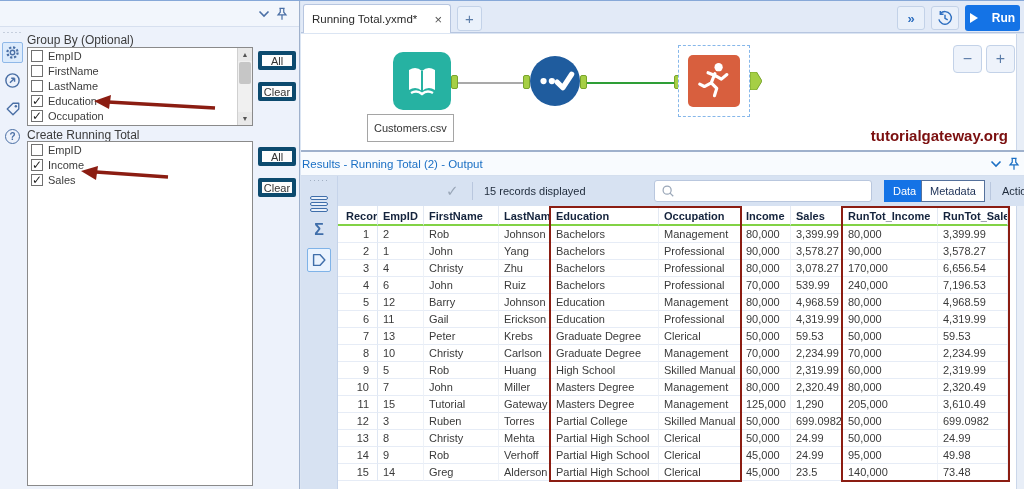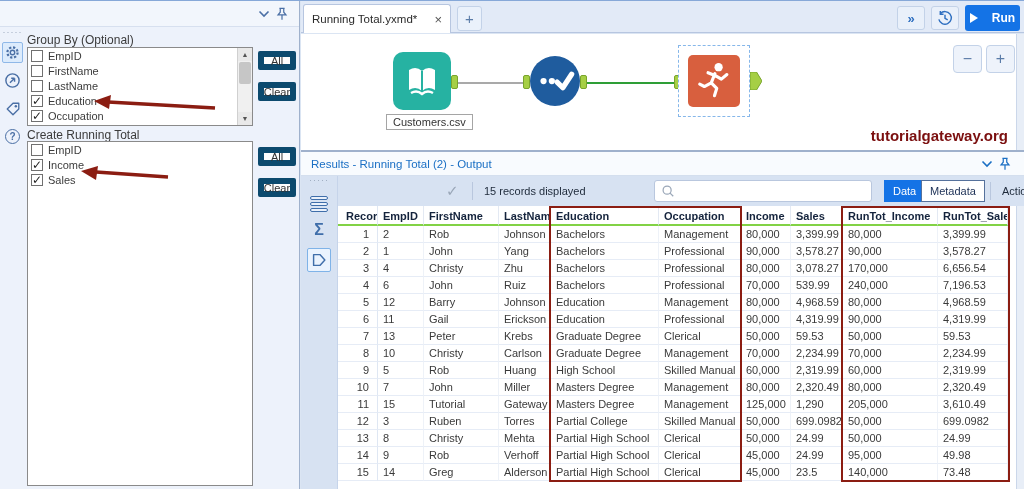--- a/index.html
+++ b/index.html
@@ -17,21 +17,21 @@
   .strip-btn.sel{border-color:#8fb8e8;background:#dcebfc;}
   .qmark{width:15px;height:15px;border:1.5px solid #4a6fa5;border-radius:50%;font-size:10px;font-weight:bold;display:flex;align-items:center;justify-content:center;}
   .cfg-label{position:absolute;left:27px;color:#3c3c3c;font-size:12px;}
   .listbox{position:absolute;left:27px;width:226px;background:#fff;border:1px solid #8a8a8a;overflow:hidden;}
   .lb-row{display:flex;align-items:center;gap:5px;height:15px;padding-left:3px;}
   .cb{width:12px;height:12px;border:1px solid #707070;background:#fff;flex:none;font-size:12px;line-height:10px;font-weight:bold;color:#1d1d1d;text-align:center;}
   .lb-label{font-size:11px;color:#3c3c3c;white-space:nowrap;}
   .vscroll{position:absolute;right:0;top:0;bottom:0;width:15px;background:#f0f0f0;border-left:1px solid #d0d0d0;}
   .vscroll .arr{position:absolute;left:0;width:14px;height:13px;background:#e9e9e9;color:#555;font-size:7px;text-align:center;line-height:13px;}
   .vscroll .thumb{position:absolute;left:1px;top:14px;width:12px;height:22px;background:#c6c6c6;border-radius:2px;}
-  .win-btn{position:absolute;left:258px;width:38px;height:19px;background:#fdfdfd;border:6px solid #0c4a6e;border-radius:2px;font-size:11px;color:#333;display:flex;align-items:center;justify-content:center;cursor:pointer;}
+  .win-btn{position:absolute;left:258px;width:38px;height:19px;background:#fdfdfd;border:4px solid #0c4a6e;border-radius:2px;font-size:11px;color:#333;display:flex;align-items:center;justify-content:center;cursor:pointer;}
   #anno-arrows{position:absolute;left:0;top:0;width:300px;height:489px;pointer-events:none;}
 
   
   #right{position:absolute;left:301px;top:0;width:723px;height:489px;}
   
   #tabbar{position:absolute;left:0;top:0;right:0;height:32px;background:#e2eaf7;border-bottom:1px solid #b7c6e0;}
   .tab{position:absolute;left:2px;top:3px;width:148px;height:29px;background:#fff;border:1px solid #b7c6e0;border-bottom:none;border-radius:3px 3px 0 0;display:flex;align-items:center;padding:0 8px;font-size:11.5px;color:#2b2b2b;}
   .tab .close{margin-left:auto;color:#555;font-size:13px;cursor:pointer;}
   .newtab{position:absolute;left:156px;top:5px;width:25px;height:25px;background:#eaf1fb;border:1px solid #c3d2e8;border-radius:3px;color:#5b7ca8;font-size:15px;display:flex;align-items:center;justify-content:center;cursor:pointer;}
   .bar-btn{position:absolute;top:5px;width:28px;height:24px;background:#e9f0fa;border:1px solid #c3d2e8;border-radius:3px;color:#2e6fc0;display:flex;align-items:center;justify-content:center;font-weight:bold;font-size:13px;cursor:pointer;}
@@ -39,28 +39,28 @@
   .play{width:0;height:0;border-left:8px solid #fff;border-top:5px solid transparent;border-bottom:5px solid transparent;}
 
   
   #canvas{position:absolute;left:0;top:33px;right:0;height:118px;background:#fff;border-bottom:2px solid #9fb1cc;}
   .tool-input{position:absolute;left:92px;top:18px;width:58px;height:58px;background:#26b2a2;border-radius:10px;display:flex;align-items:center;justify-content:center;cursor:pointer;}
   .anchor{position:absolute;width:7px;height:14px;background:#a6cf45;border:1px solid #79a52c;border-radius:2px;}
   .wire{position:absolute;height:0;}
   .tool-mid{position:absolute;left:229px;top:22px;width:50px;height:50px;background:#1f5c9e;border-radius:50%;display:flex;align-items:center;justify-content:center;cursor:pointer;}
   .sel-box{position:absolute;left:377px;top:11px;width:72px;height:72px;border:1.5px dashed #86b7ea;background:#fff;display:flex;align-items:center;justify-content:center;cursor:pointer;}
   .tool-run{width:52px;height:52px;background:#d85f3e;border-radius:5px;display:flex;align-items:center;justify-content:center;}
-  .tool-label{position:absolute;left:85px;top:80px;background:#fff;border:1px solid #a5a5a5;padding:1px 6px;font-size:11px;color:#333;}
+  .tool-label{position:absolute;left:66px;top:80px;background:#fff;border:1px solid #a5a5a5;padding:7px 6px;font-size:11px;color:#333;}
   .zoom-btn{position:absolute;top:11px;width:29px;height:28px;background:#eef3fb;border:1px solid #c3d2e8;border-radius:4px;color:#5b7ca8;font-size:16px;display:flex;align-items:center;justify-content:center;cursor:pointer;}
   #watermark{position:absolute;right:16px;bottom:6px;font-size:15px;font-weight:bold;color:#7b0f0f;}
   .thin-scroll{position:absolute;right:0;width:8px;background:#e8eef7;border-left:1px solid #cbd7ea;}
 
   
   #results{position:absolute;left:0;top:151px;right:0;height:338px;background:#d7e2f2;}
-  .res-title{position:absolute;left:0;top:0;right:0;height:24px;background:#f8fbfe;border-bottom:1px solid #d4dfee;display:flex;align-items:center;padding:0 10px;color:#1a6fc4;font-size:11.5px;}
+  .res-title{position:absolute;left:0;top:0;right:0;height:24px;background:#f8fbfe;border-bottom:1px solid #d4dfee;display:flex;align-items:center;padding:0 1px;color:#1a6fc4;font-size:11.5px;}
   .res-title .sp{flex:1;}
   .res-title .ticon{color:#1a6fc4;}
   #res-toolbar{position:absolute;left:37px;top:24px;right:0;height:30px;background:#d7e2f2;}
   .tb-item{position:absolute;top:0;height:30px;display:flex;align-items:center;color:#1e2a3a;font-size:11px;white-space:nowrap;}
   .vdiv{position:absolute;top:6px;width:1px;height:18px;background:#b9c7de;}
   #search-wrap{position:absolute;left:316px;top:4px;width:218px;height:22px;background:#fff;border:1px solid #b9c7de;border-radius:3px;display:flex;align-items:center;padding:0 6px;gap:5px;}
   #search-wrap input{border:none;outline:none;flex:1;font-size:11.5px;color:#333;background:transparent;}
   #search-wrap input::placeholder{color:#9aa7b8;}
   .seg-data{position:absolute;left:546px;top:4px;height:22px;padding:0 9px;background:#1473e6;color:#fff;display:flex;align-items:center;font-size:11px;cursor:pointer;}
   .seg-meta{position:absolute;left:583px;top:4px;height:22px;padding:0 8px;background:#fff;color:#1b2f55;border:1px solid #55719c;display:flex;align-items:center;font-size:11px;cursor:pointer;}

